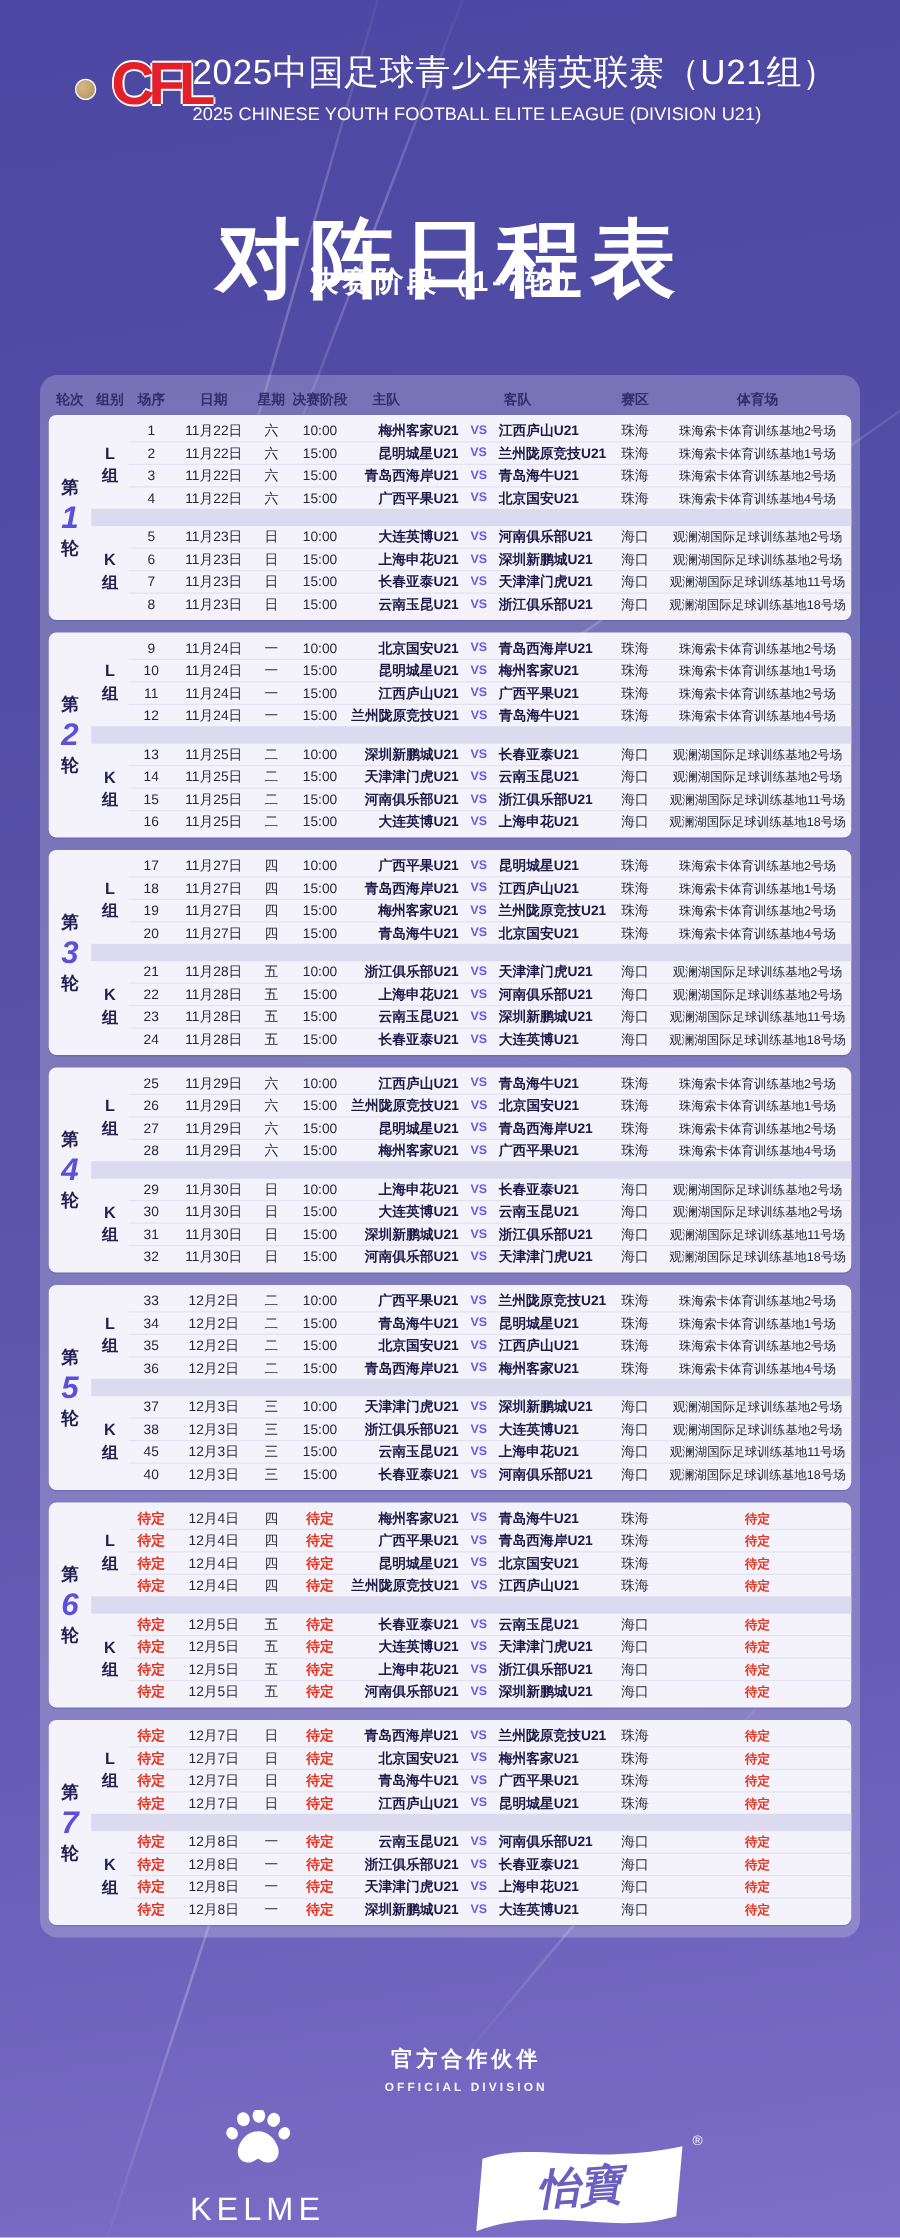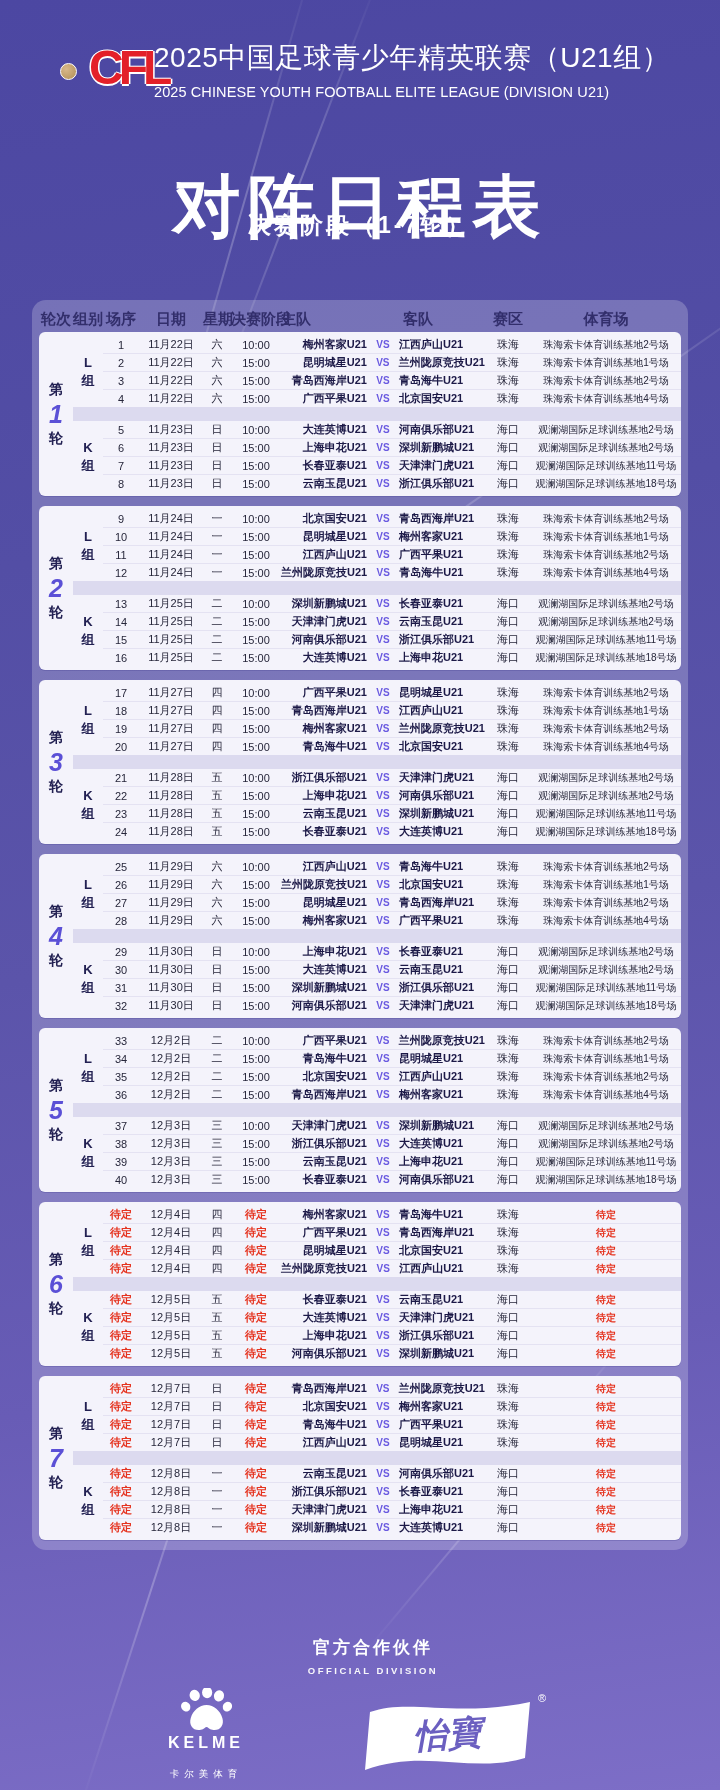--- a/index.html
+++ b/index.html
@@ -27,22 +27,22 @@
   .title-en{font-size:14.5px;font-weight:normal;color:#ffffff;margin-top:7px;letter-spacing:0.1px;white-space:nowrap;}
   .main-title{position:absolute;top:118px;left:0;width:100%;text-align:center;
     font-size:68px;font-weight:900;color:#fff;letter-spacing:7px;margin-top:44px;}
   .stage{position:absolute;top:210px;left:0;width:100%;text-align:center;
     font-size:23px;font-weight:bold;color:#fff;letter-spacing:3px;}
 
   
   .panel{position:absolute;left:32px;right:32px;top:300px;background:rgba(255,255,255,0.22);
     border-radius:14px;padding:6px 7px 10px;}
   .thead{display:grid;grid-template-columns:34px 30px 36px 64px 28px 50px 1fr 32px 1fr 46px 150px;
-    height:26px;align-items:center;font-size:15px;font-weight:bold;color:#322e6b;text-align:center;white-space:nowrap;}
-  .thead .h-home{text-align:left;padding-right:30px;}
+    height:26px;align-items:center;font-size:11px;font-weight:bold;color:#322e6b;text-align:center;white-space:nowrap;}
+  .thead .h-home{text-align:center;padding-right:30px;}
   .thead .h-away{text-align:left;padding-left:4px;}
   .rblock{background:#f4f3fb;border-radius:6px;margin-bottom:10px;display:flex;padding:4px 0;
     box-shadow:0 1px 0 rgba(60,55,140,.25);}
   .rblock:last-child{margin-bottom:0;}
   .rcol{width:34px;flex:none;display:flex;flex-direction:column;align-items:center;justify-content:center;gap:3px;}
   .rchar{font-size:14px;font-weight:bold;color:#222052;}
   .rnum{font-size:25px;font-weight:900;font-style:italic;color:#5b50d6;line-height:1;}
   .rrest{flex:1;display:flex;flex-direction:column;}
   .gsec{display:flex;}
   .gcol{width:30px;flex:none;display:flex;flex-direction:column;align-items:center;justify-content:center;
@@ -59,21 +59,21 @@
   .venue{font-size:10px;}
   .red{color:#e5331f;font-weight:bold;}
 
   
   .partners{position:absolute;top:1636px;left:0;width:100%;text-align:center;color:#fff;padding-left:13px;}
   .p-cn{font-size:17px;font-weight:bold;letter-spacing:3px;}
   .p-en{font-size:9.5px;font-weight:bold;letter-spacing:2.5px;margin-top:6px;opacity:.95;}
   .logos{position:absolute;top:1688px;left:0;width:100%;display:flex;justify-content:center;
     align-items:center;gap:118px;}
   .kelme{display:flex;flex-direction:column;align-items:center;color:#fff;}
-  .kelme-word{font-size:16px;font-weight:700;letter-spacing:4px;margin-top:2px;}
+  .kelme-word{font-size:26px;font-weight:400;letter-spacing:4px;margin-top:20px;}
   .kelme-sub{font-size:9.5px;letter-spacing:5px;margin-top:16px;}
   .cestbon{position:relative;width:190px;height:86px;}
   .cb-flag{position:absolute;left:0;top:4px;}
   .cb-text{font-style:italic;font-weight:900;}
   .cb-reg{position:absolute;right:6px;top:0;color:#fff;font-size:11px;}
 </style>
 </head>
 <body>
 
 <div class="streak s1"></div>
@@ -649,21 +649,21 @@
                 <div>12月3日</div>
                 <div>三</div>
                 <div>15:00</div>
                 <div class="home">浙江俱乐部U21</div>
                 <div class="vs">VS</div>
                 <div class="away">大连英博U21</div>
                 <div>海口</div>
                 <div class="venue">观澜湖国际足球训练基地2号场</div>
               </div>
               <div class="mrow">
-                <div>39</div>
+                <div>45</div>
                 <div>12月3日</div>
                 <div>三</div>
                 <div>15:00</div>
                 <div class="home">云南玉昆U21</div>
                 <div class="vs">VS</div>
                 <div class="away">上海申花U21</div>
                 <div>海口</div>
                 <div class="venue">观澜湖国际足球训练基地11号场</div>
               </div>
               <div class="mrow">

